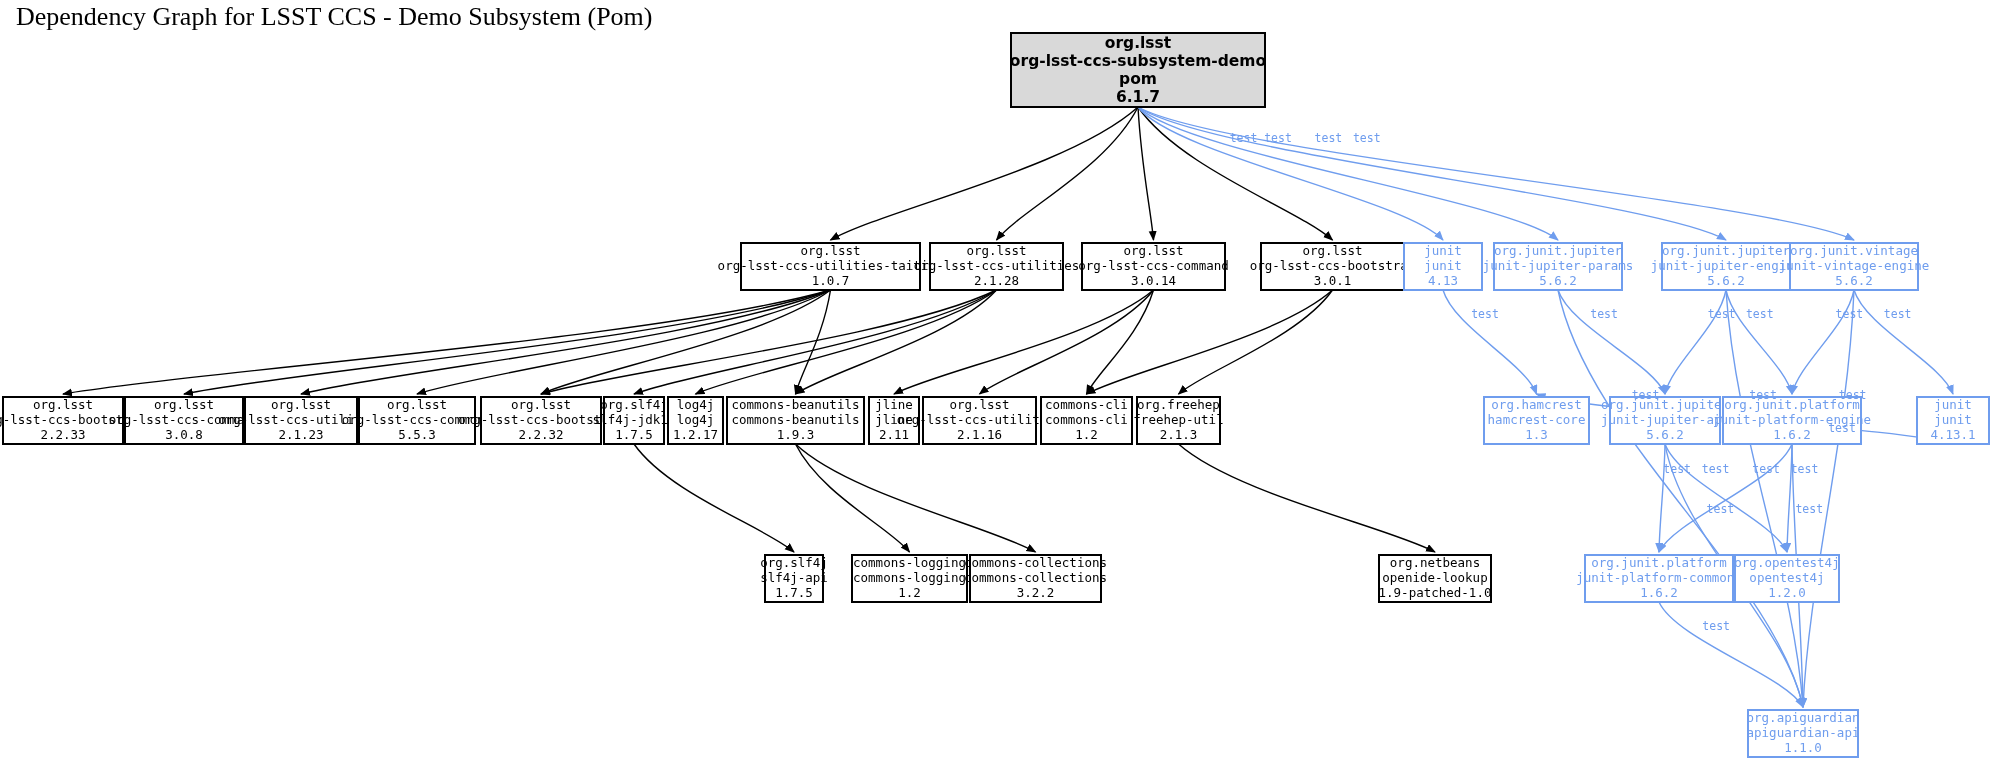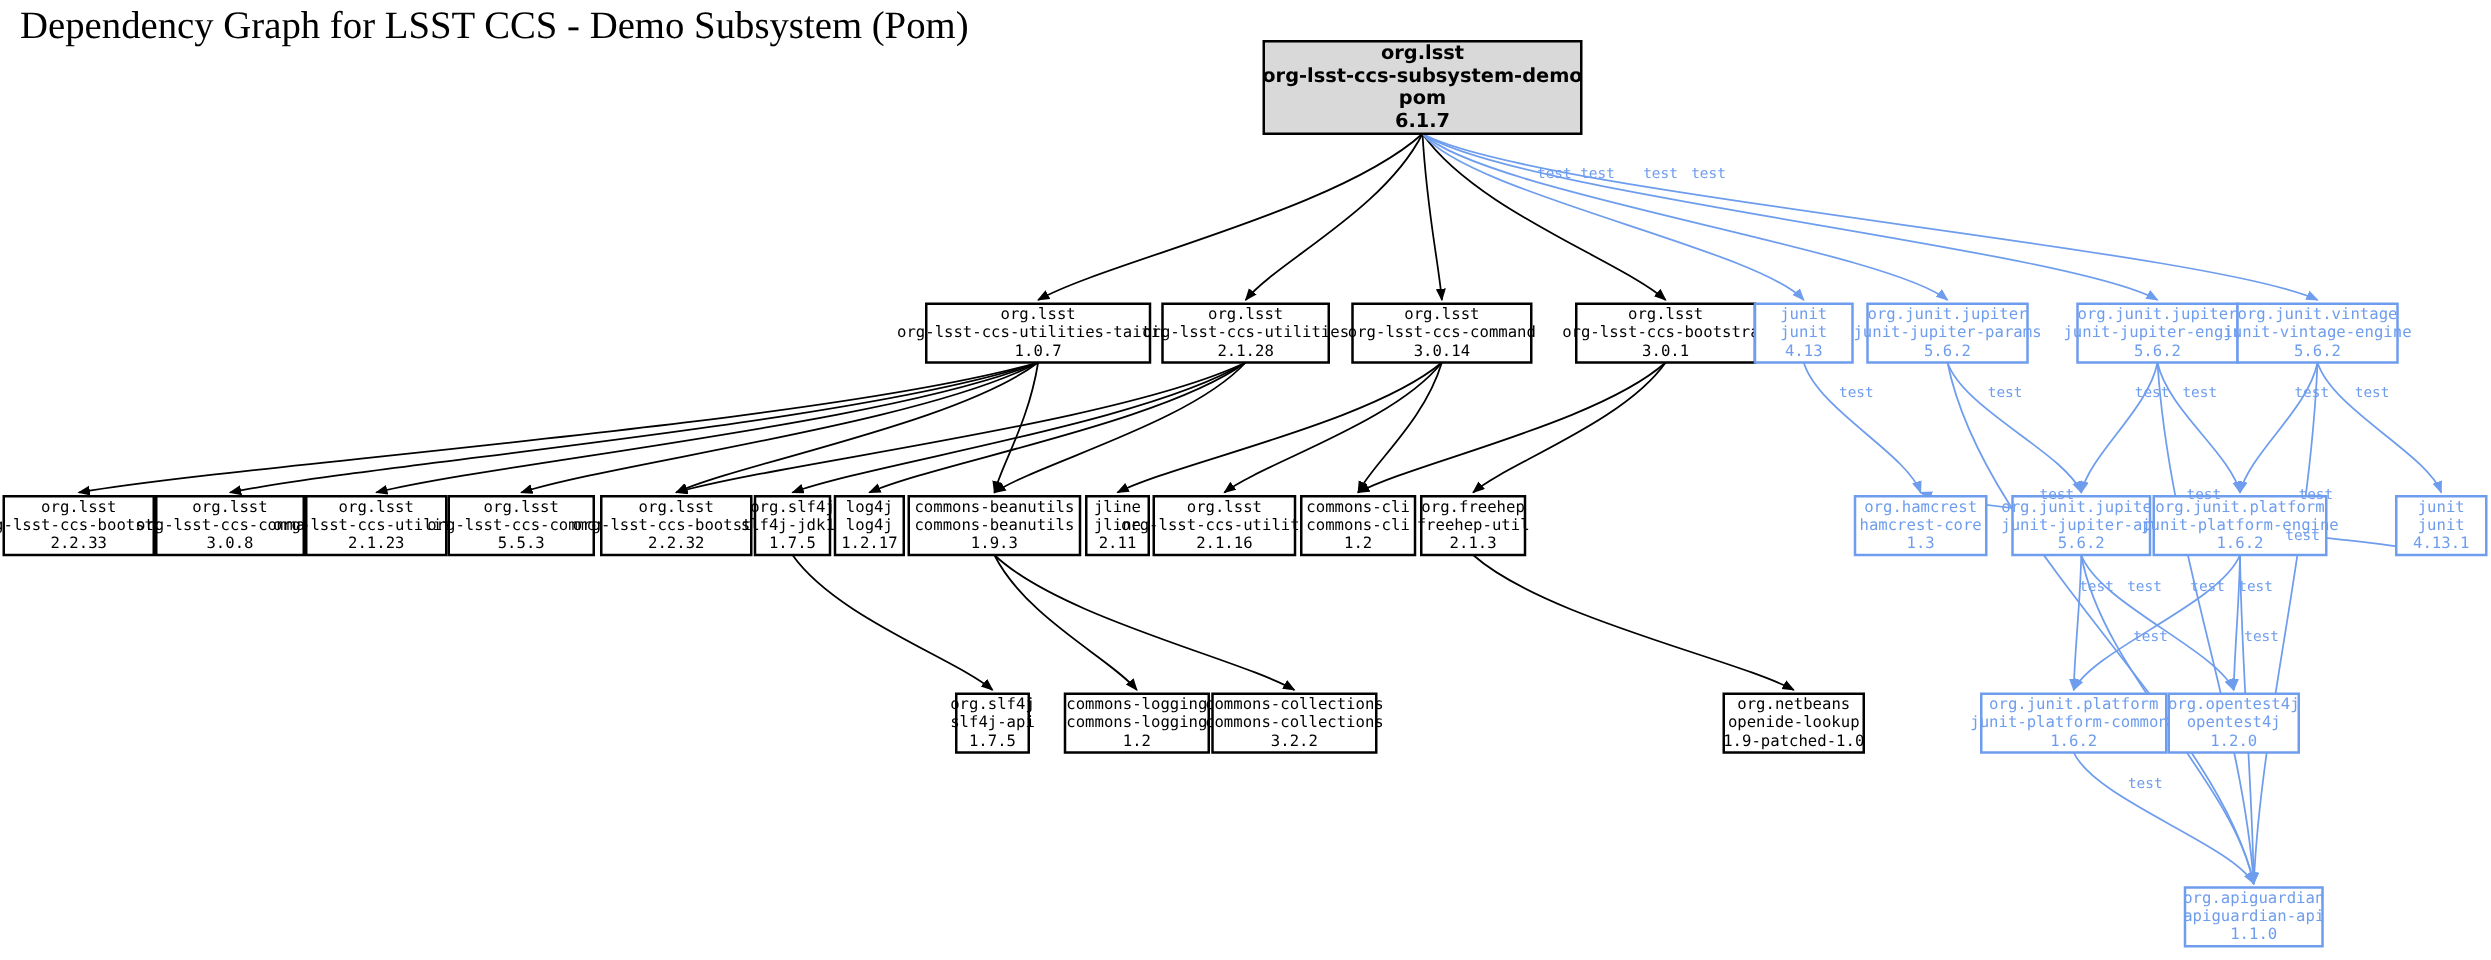--- a/index.html
+++ b/index.html
@@ -1,18 +1,18 @@
 <!DOCTYPE html>
 <html><head>
 <meta charset="utf-8">
 <style>
   html,body{margin:0;padding:0;background:#ffffff;}
   body{width:1993px;height:768px;overflow:hidden;font-family:"Liberation Sans",sans-serif;}
   #stage{position:relative;width:1993px;height:768px;background:#fff;}
-  #title{position:absolute;left:16px;top:2px;font-family:"Liberation Serif",serif;font-size:31px;color:#000;white-space:nowrap;}
+  #title{position:absolute;left:16px;top:2px;font-family:"Liberation Serif",serif;font-size:26px;color:#000;white-space:nowrap;}
   svg#graph{position:absolute;left:0;top:0;width:1993px;height:768px;}
   .node-box{fill:#ffffff;stroke:#000000;stroke-width:2;}
   .node-box.root{fill:#d9d9d9;stroke:#000000;stroke-width:2;}
   .node-box.test{fill:#ffffff;stroke:#6f9dee;stroke-width:2;}
   .ntext{font-family:"DejaVu Sans Mono","Liberation Mono",monospace;font-size:12.5px;fill:#000;text-anchor:middle;dominant-baseline:middle;}
   .ntext.test{fill:#6f9dee;}
   .ntext.root{font-family:"DejaVu Sans","Liberation Sans",sans-serif;font-size:15.5px;font-weight:bold;fill:#000;}
   .edge{fill:none;stroke:#000000;stroke-width:1.4;}
   .edge.test{stroke:#6f9dee;stroke-width:1.4;}
   .elabel{font-family:"DejaVu Sans Mono","Liberation Mono",monospace;font-size:11.5px;fill:#6f9dee;text-anchor:middle;}

